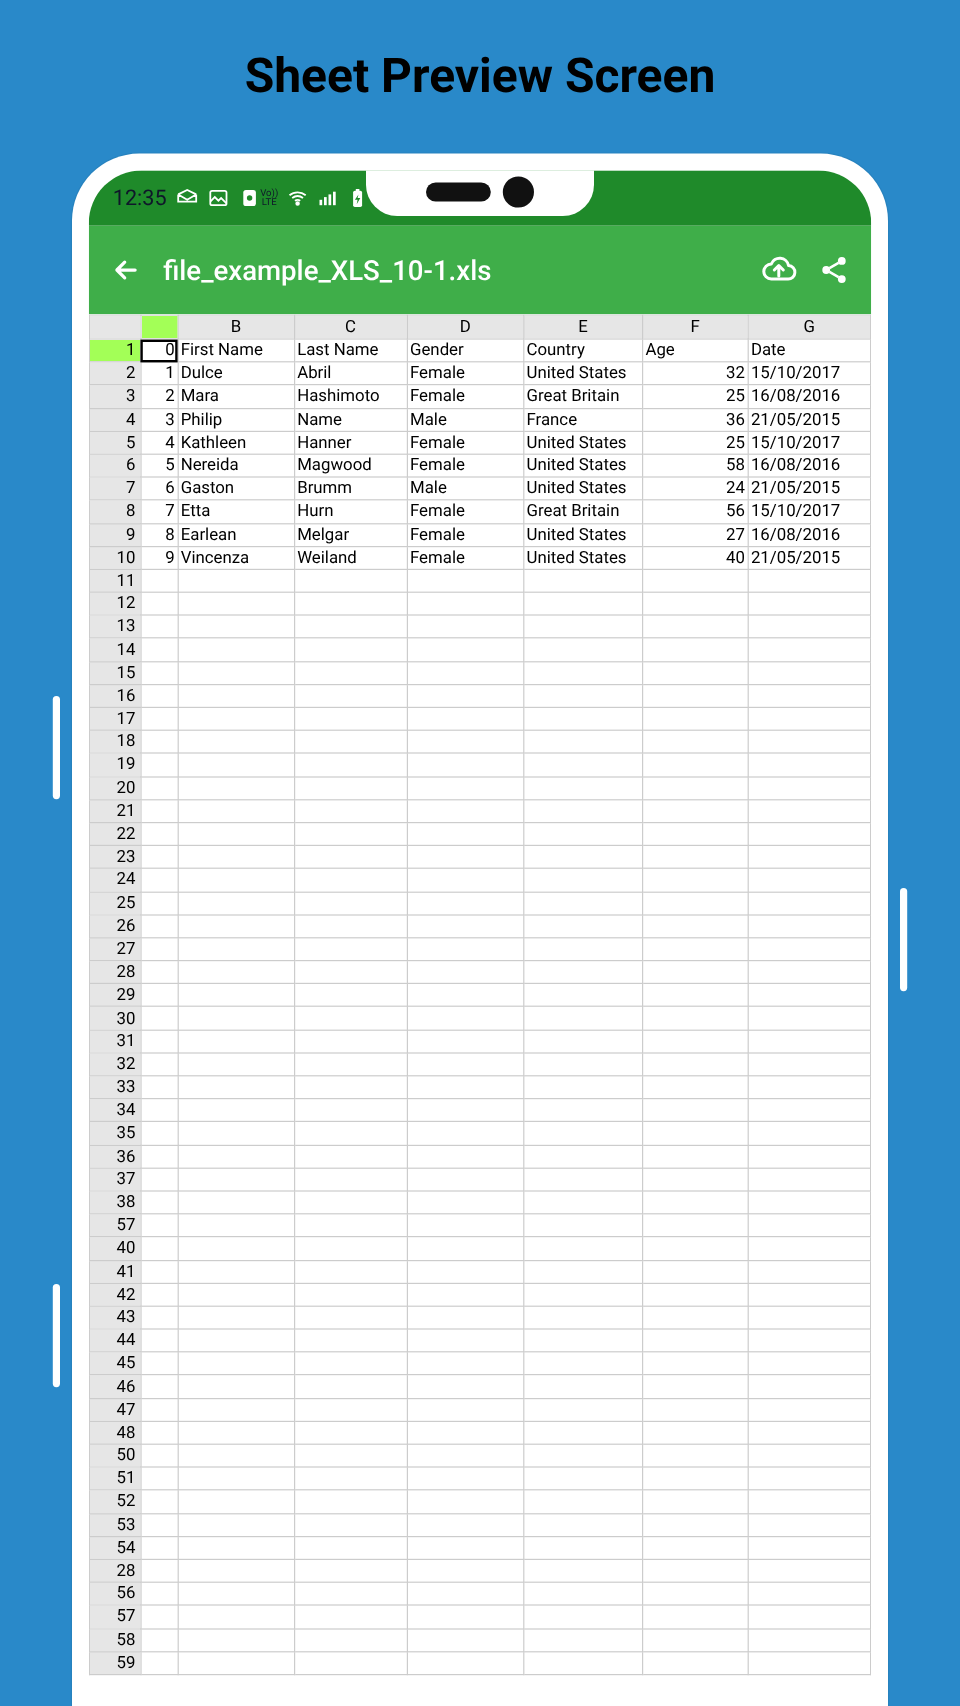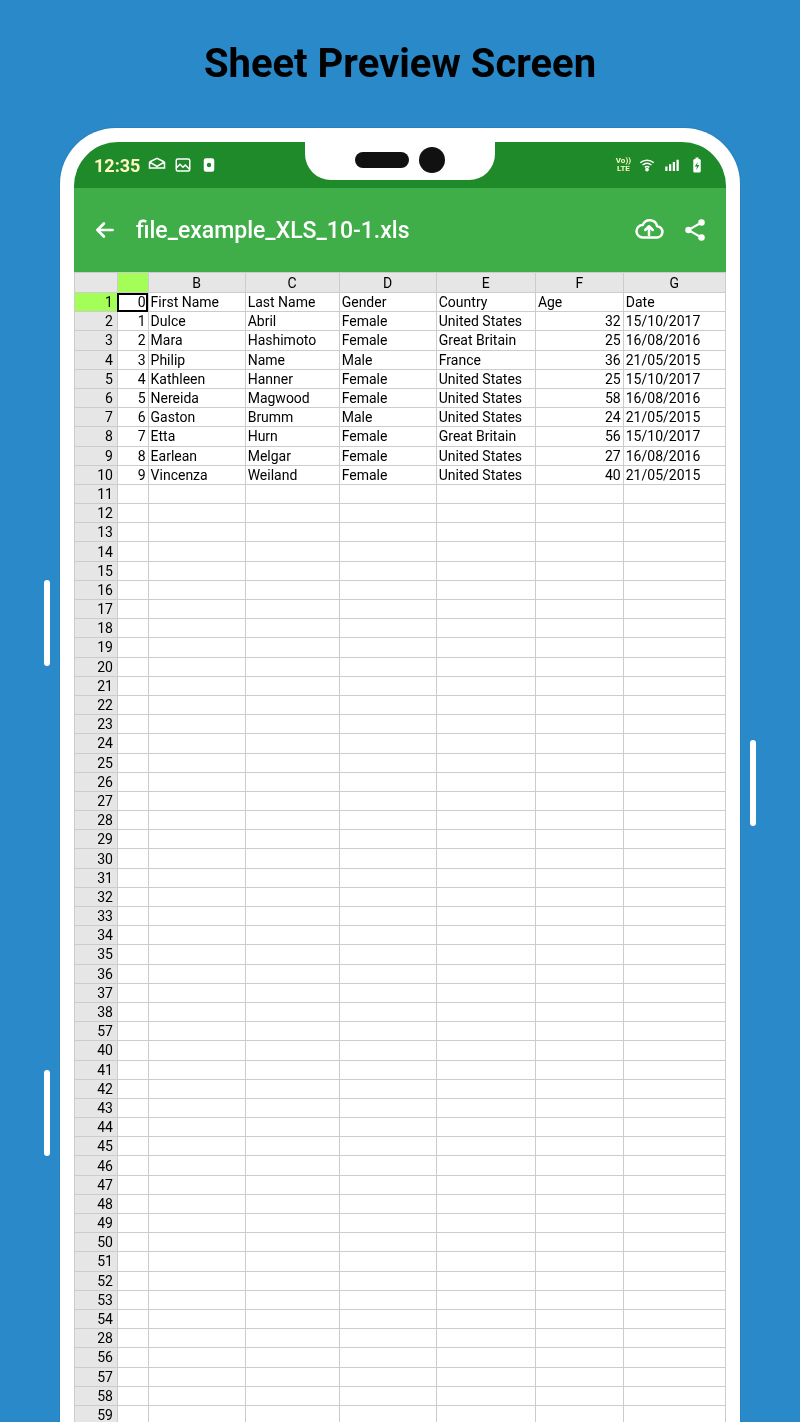--- a/index.html
+++ b/index.html
@@ -31,28 +31,27 @@
 }
 .screen {
   border-radius: 44px 44px 0 0;
   overflow: hidden;
   background: #fff;
   position: relative;
 }
 .statusbar {
   background: #1f8a2a;
   height: 46px;
-  color: #fef9c3;
+  color: #0f172a;
   display: flex;
   align-items: center;
-  justify-content: space-between;
+  justify-content: flex-start;
   padding: 0 20px;
   font-size: 18px;
   position: relative;
-  font-weight: bold;
 }
 .notch {
   position: absolute;
   left: 50%;
   transform: translateX(-50%);
   top: -2px;
   width: 190px;
   height: 40px;
   background: #fff;
   border-radius: 0 0 26px 26px;
@@ -61,21 +60,21 @@
   justify-content:center;
   gap:10px;
 }
 .notch .pill { width: 54px; height: 16px; background:#111; border-radius: 10px; }
 .notch .dot { width: 26px; height:26px; background:#111; border-radius:50%; }
 .sb-left { display:flex; align-items:center; gap:8px; }
 .sb-right { display:flex; align-items:center; gap:7px; }
 .sb-ico { width:18px; height:18px; display:inline-block; }
 .appbar {
   background: #3fae49;
-  height: 84px;
+  height: 74px;
   display:flex;
   align-items:center;
   color:#fff;
   padding: 0 16px;
   gap:16px;
 }
 .appbar .title { font-size: 23px; font-weight: 500; flex:1; }
 .appbar .aicon { width:30px; height:30px; display:flex; align-items:center; justify-content:center; }
 .sheet-wrap { background:#fff; height: 1160px; overflow:hidden; }
 .sheet {
@@ -706,30 +705,20 @@
               <td class="rowhdr">48</td>
               <td class="col-a"></td>
               <td class="col-b"></td>
               <td class="col-c"></td>
               <td class="col-d"></td>
               <td class="col-e"></td>
               <td class="col-f"></td>
               <td class="col-g"></td>
             </tr>
             <tr>
-              <td class="rowhdr">49</td>
-              <td class="col-a"></td>
-              <td class="col-b"></td>
-              <td class="col-c"></td>
-              <td class="col-d"></td>
-              <td class="col-e"></td>
-              <td class="col-f"></td>
-              <td class="col-g"></td>
-            </tr>
-            <tr>
               <td class="rowhdr">50</td>
               <td class="col-a"></td>
               <td class="col-b"></td>
               <td class="col-c"></td>
               <td class="col-d"></td>
               <td class="col-e"></td>
               <td class="col-f"></td>
               <td class="col-g"></td>
             </tr>
             <tr>

